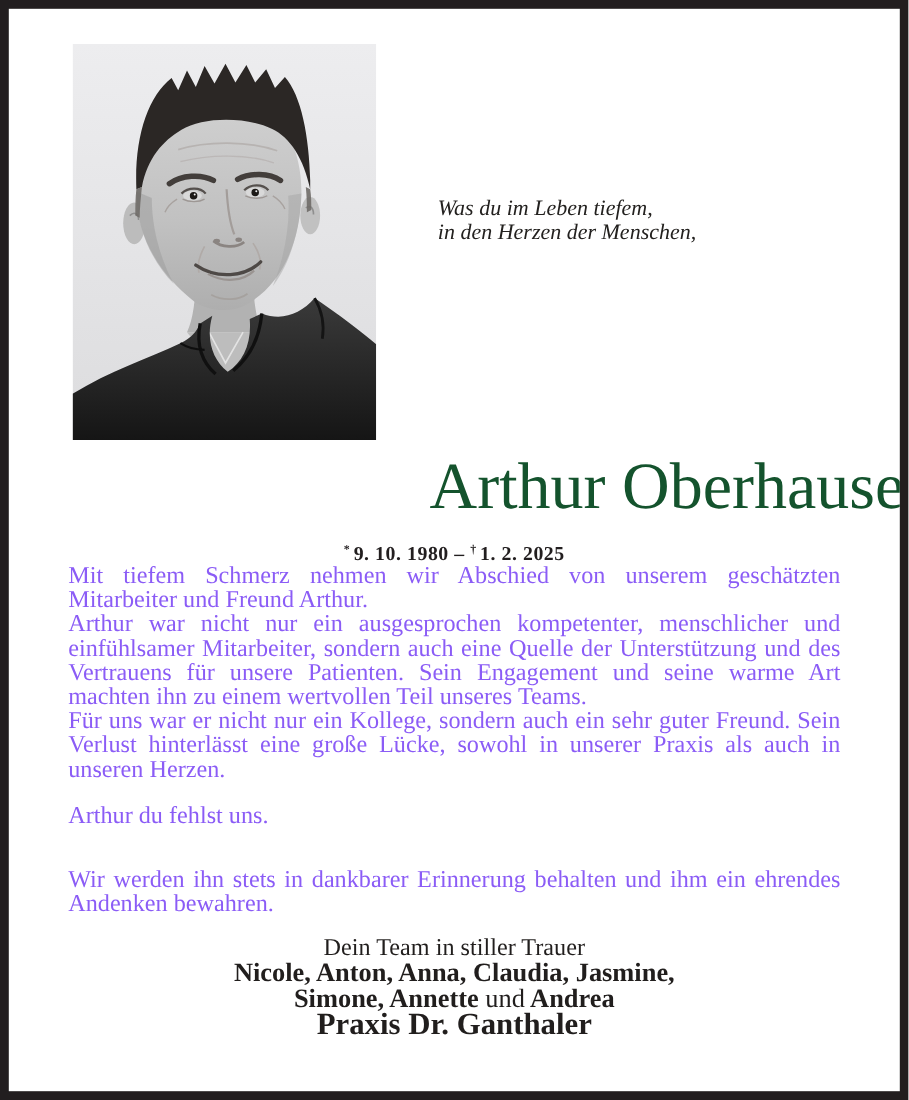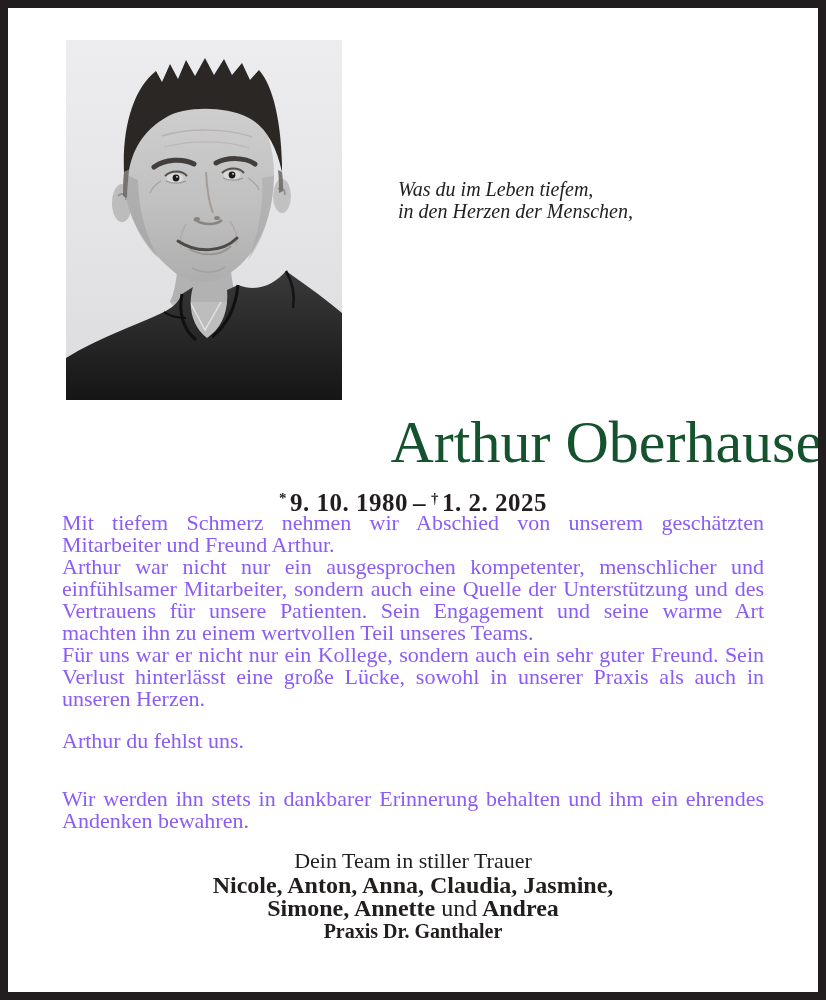--- a/index.html
+++ b/index.html
@@ -21,40 +21,40 @@
     position:absolute;left:390px;top:170px;
     font-style:italic;font-size:20px;line-height:22px;color:#23211f;
   }
   .name{
     position:absolute;left:0;top:404px;width:100%;
     text-align:right;font-size:60px;line-height:60px;font-weight:400;
     color:#14532d;margin:0;letter-spacing:0px;white-space:nowrap;padding-left:24px;
   }
   .dates{
     position:absolute;left:0;top:481px;width:100%;
-    text-align:center;font-weight:700;font-size:25px;line-height:28px;
+    text-align:center;font-weight:700;font-size:18px;line-height:28px;
     letter-spacing:0.5px;color:#221e1f;
   }
   .dates .sym{font-size:0.60em;position:relative;top:-0.52em;margin-right:3px;font-weight:700;}
   .dates .sep{margin:0 5px;}
   .bodytext{
     position:absolute;left:54px;top:504px;width:702px;
     font-size:22px;line-height:22px;text-align:justify;color:#8b5cf6;
   }
   .bodytext p{margin:0;}
   .bodytext p.gap-small{margin-top:20px;text-align:left;}
   .bodytext p.gap-med{margin-top:36px;}
   .closing{
     position:absolute;left:54px;top:840px;width:702px;
     text-align:center;color:#211e1d;
   }
   .closing .intro{font-size:22px;line-height:26px;}
   .closing .names{font-size:24px;line-height:23px;font-weight:700;}
   .closing .names .reg{font-weight:400;}
-  .closing .practice{font-size:20px;line-height:23px;font-weight:700;}
+  .closing .practice{font-size:28px;line-height:23px;font-weight:700;}
 </style>
 </head>
 <body>
 
 <div class="page">
 
   <div class="photo">
     <svg viewBox="0 0 276 360" width="276" height="360" preserveAspectRatio="none">
       <defs>
         <linearGradient id="gBg" x1="0" y1="0" x2="0" y2="1">

